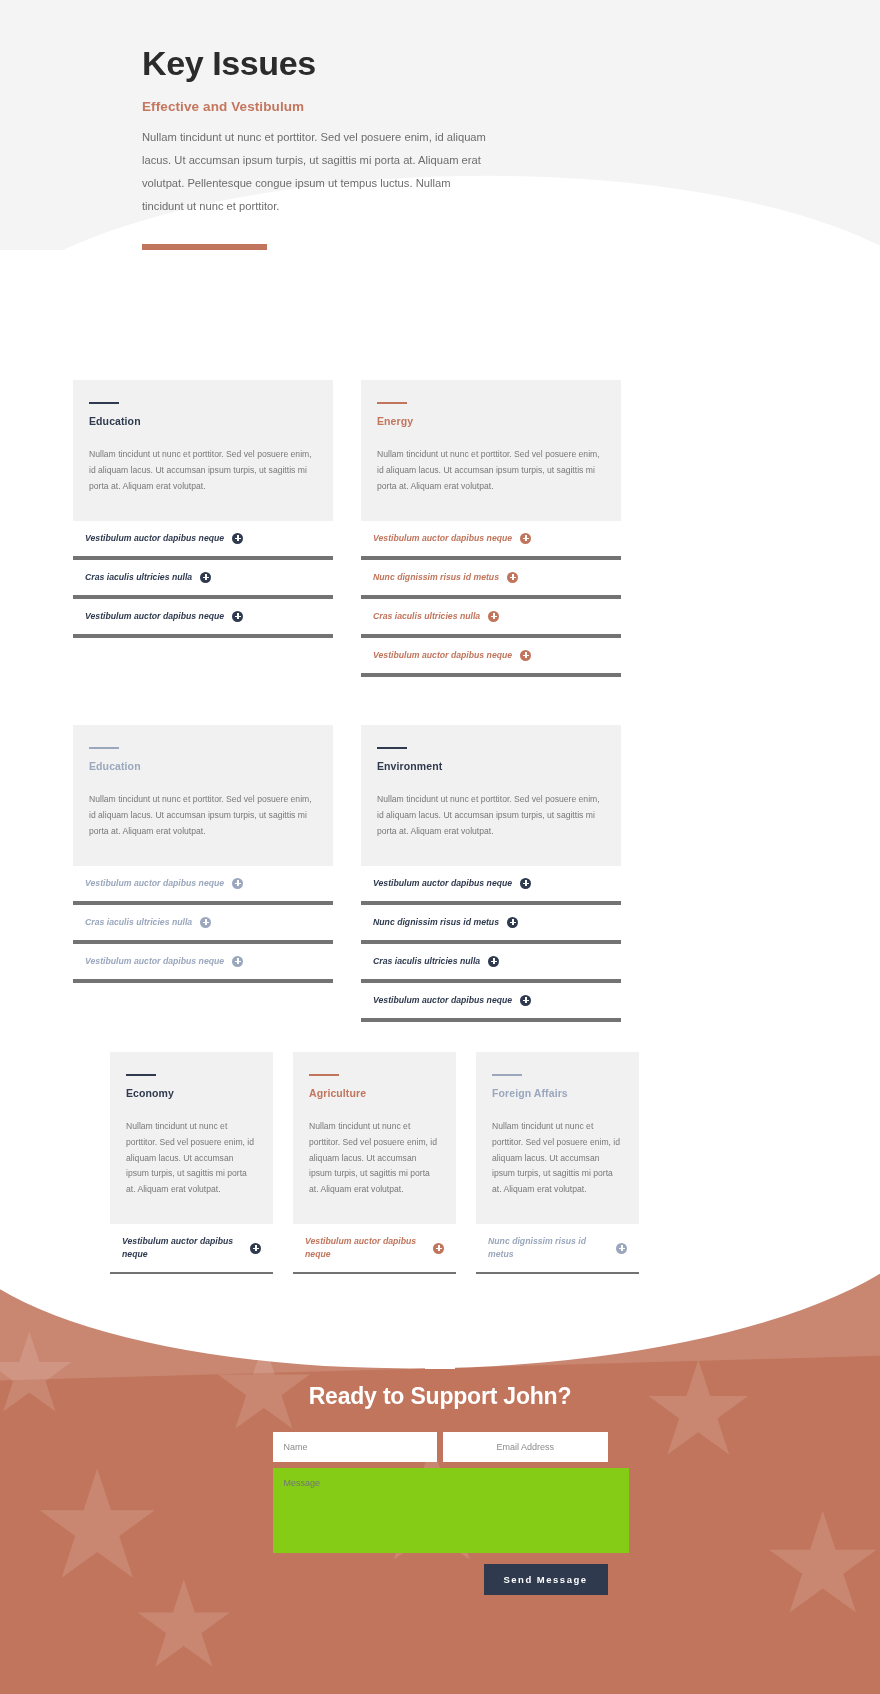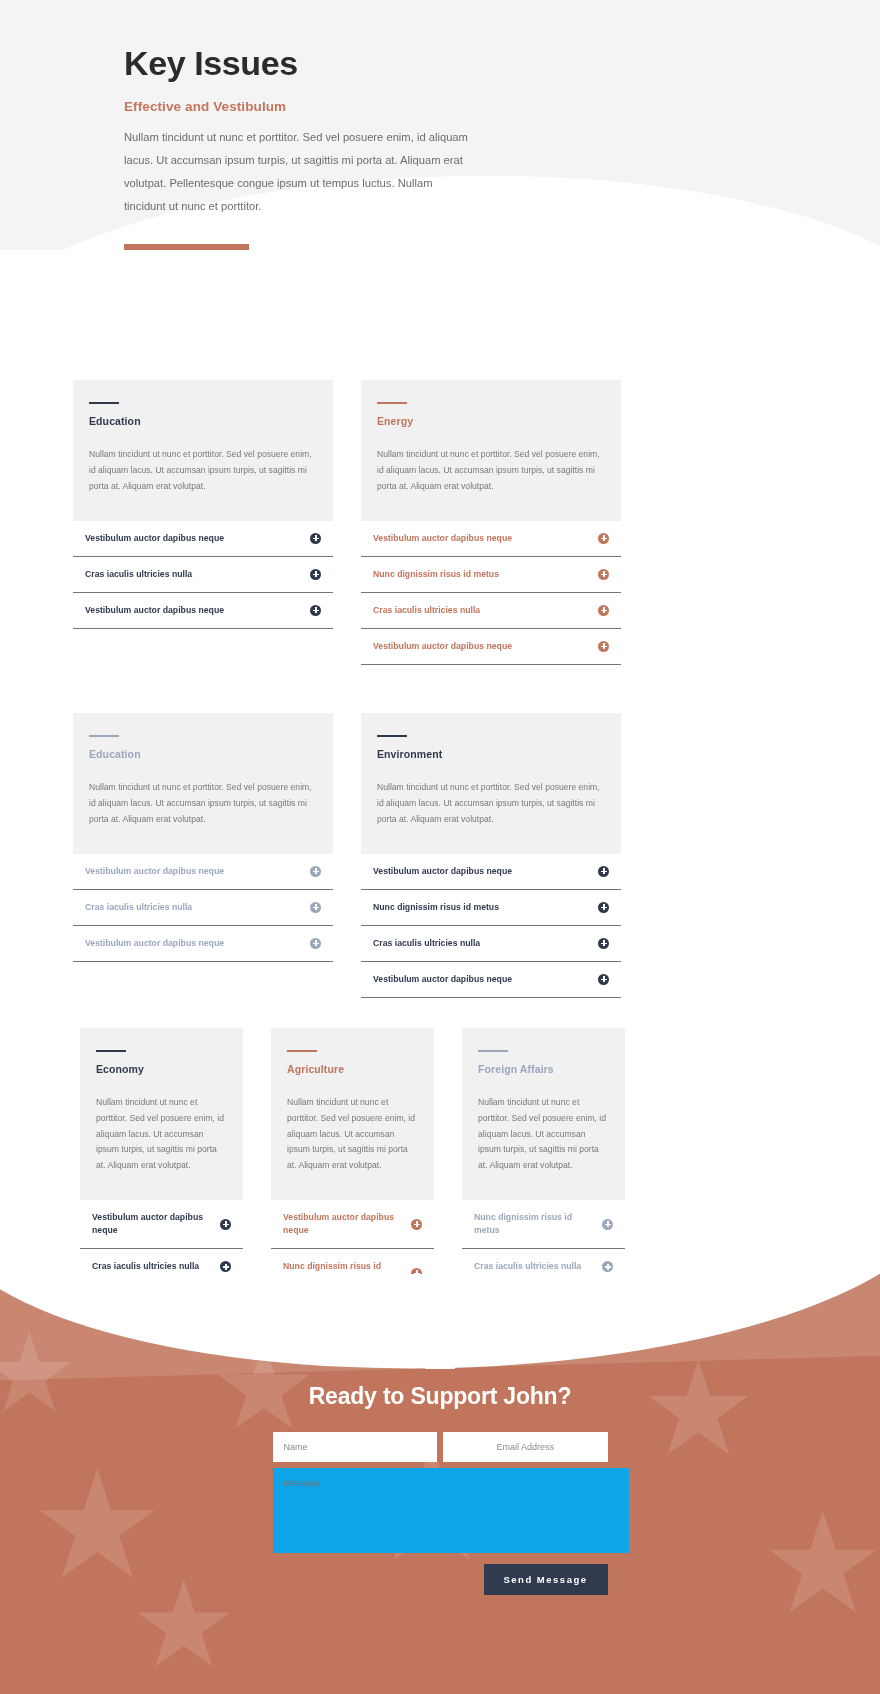--- a/index.html
+++ b/index.html
@@ -33,21 +33,21 @@
     left: -40px;
     bottom: -96px;
     width: 1000px;
     height: 170px;
     background: #ffffff;
     border-radius: 50% 50% 0 0 / 100% 100% 0 0;
     transform: rotate(-1.1deg);
   }
   .hero-inner {
     position: absolute;
-    left: 124px;
+    left: 142px;
     top: 44px;
     width: 520px;
   }
   .hero-title {
     font-size: 34px;
     font-weight: bold;
     color: #2b2b2b;
     letter-spacing: -0.4px;
     line-height: 1.15;
   }
@@ -85,21 +85,21 @@
     width: 880px;
   }
 
   .row {
     display: flex;
     padding: 0 73px;
     align-items: flex-start;
   }
   .row-2col { gap: 28px; margin-top: 130px; }
   .row-2col-b { gap: 28px; margin-top: 48px; }
-  .row-3col { gap: 28px; margin-top: 30px; padding: 0 80px; }
+  .row-3col { gap: 20px; margin-top: 30px; padding: 0 110px; }
 
   .col2 { width: 260px; }
   .col3 { width: 163px; }
 
   .card-head {
     background: #f1f1f1;
     padding: 22px 16px 26px 16px;
   }
   .card-rule {
     width: 30px;
@@ -115,25 +115,26 @@
   .card-desc {
     font-size: 8.6px;
     line-height: 1.85;
     color: #787878;
   }
 
   .acc-list { background: #ffffff; }
   .acc-item {
     display: flex;
     align-items: center;
-    justify-content: space-between;
-    border-bottom: 1px solid #737373;
+    justify-content: flex-start;
+    border-bottom: 4px solid #737373;
     padding: 11px 12px 11px 12px;
     min-height: 33px;
     cursor: pointer;
+    font-style: italic;
   }
   .acc-label {
     font-size: 8.7px;
     font-weight: bold;
     line-height: 1.5;
     padding-right: 8px;
   }
   .acc-icon {
     flex: 0 0 auto;
     width: 11px; height: 11px;
@@ -232,21 +233,21 @@
     outline: none;
   }
   .cta-input::placeholder { color: #8b8b8b; }
   .in-name { width: 175px; }
   .in-email { width: 175px; text-align: center; }
   .cta-textarea {
     margin-top: 6px;
     width: 356px;
     height: 85px;
     border: none;
-    background: #0ea5e9;
+    background: #84cc16;
     padding: 10px 11px;
     font-size: 9px;
     color: #4a4a4a;
     font-family: "Liberation Sans", sans-serif;
     resize: none;
     outline: none;
     display: block;
   }
   .cta-send-wrap { text-align: right; margin-top: 11px; }
   .cta-send {

